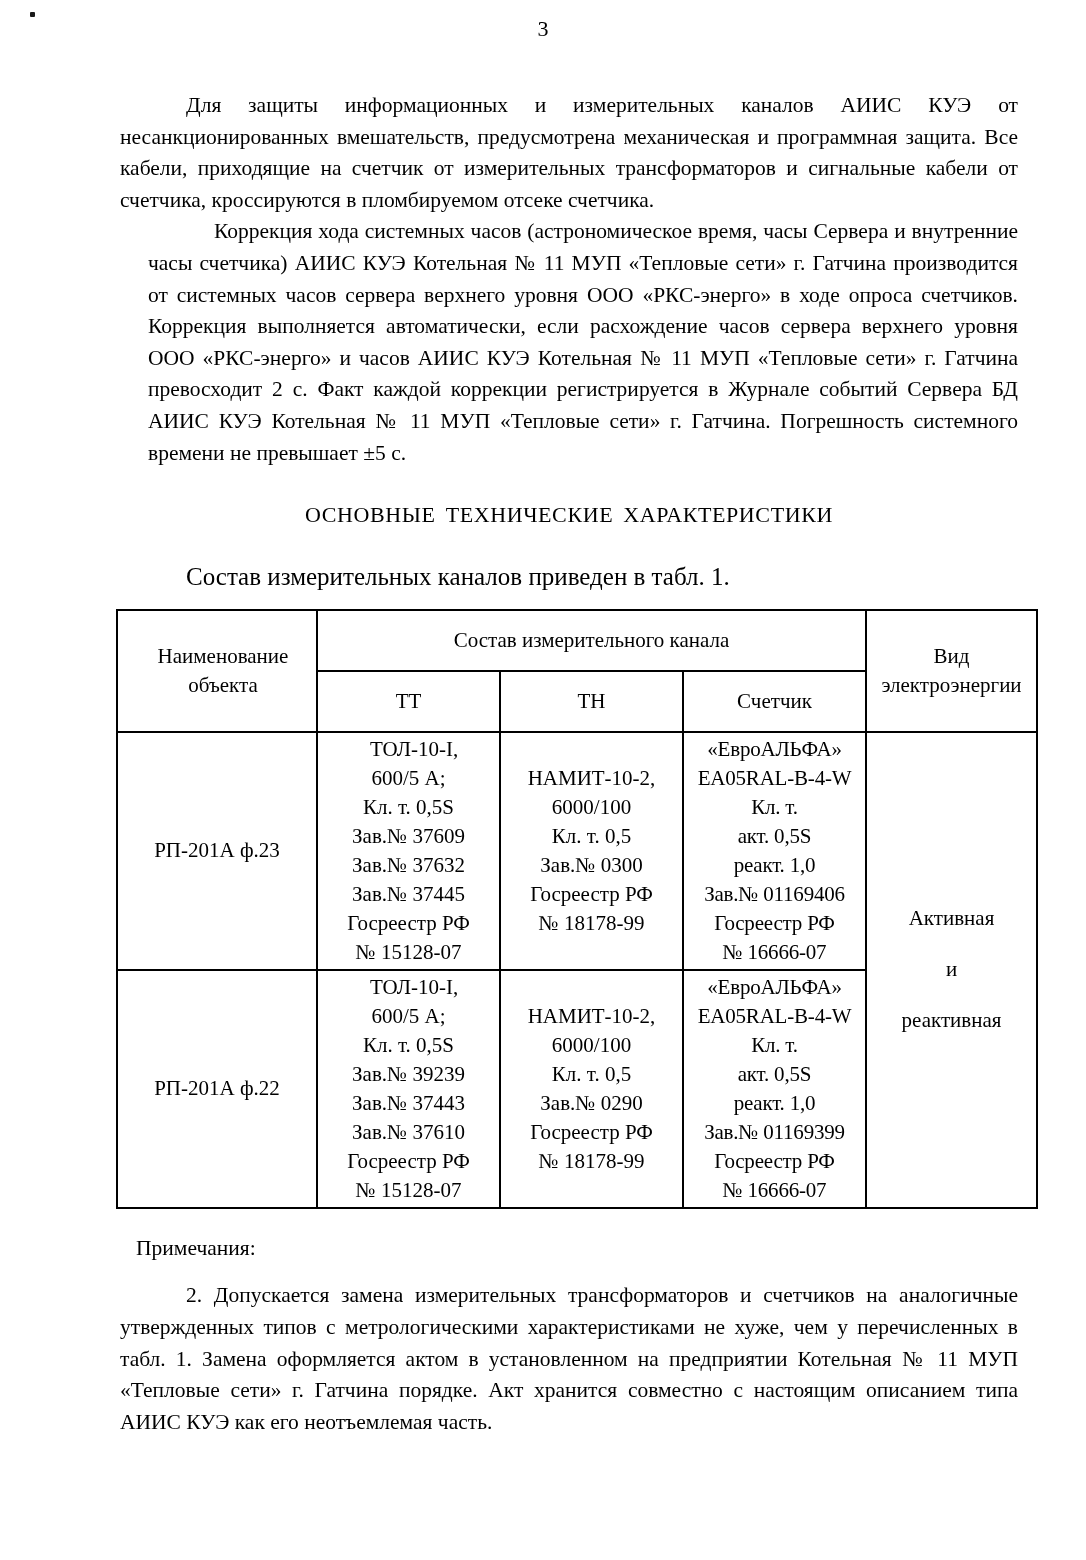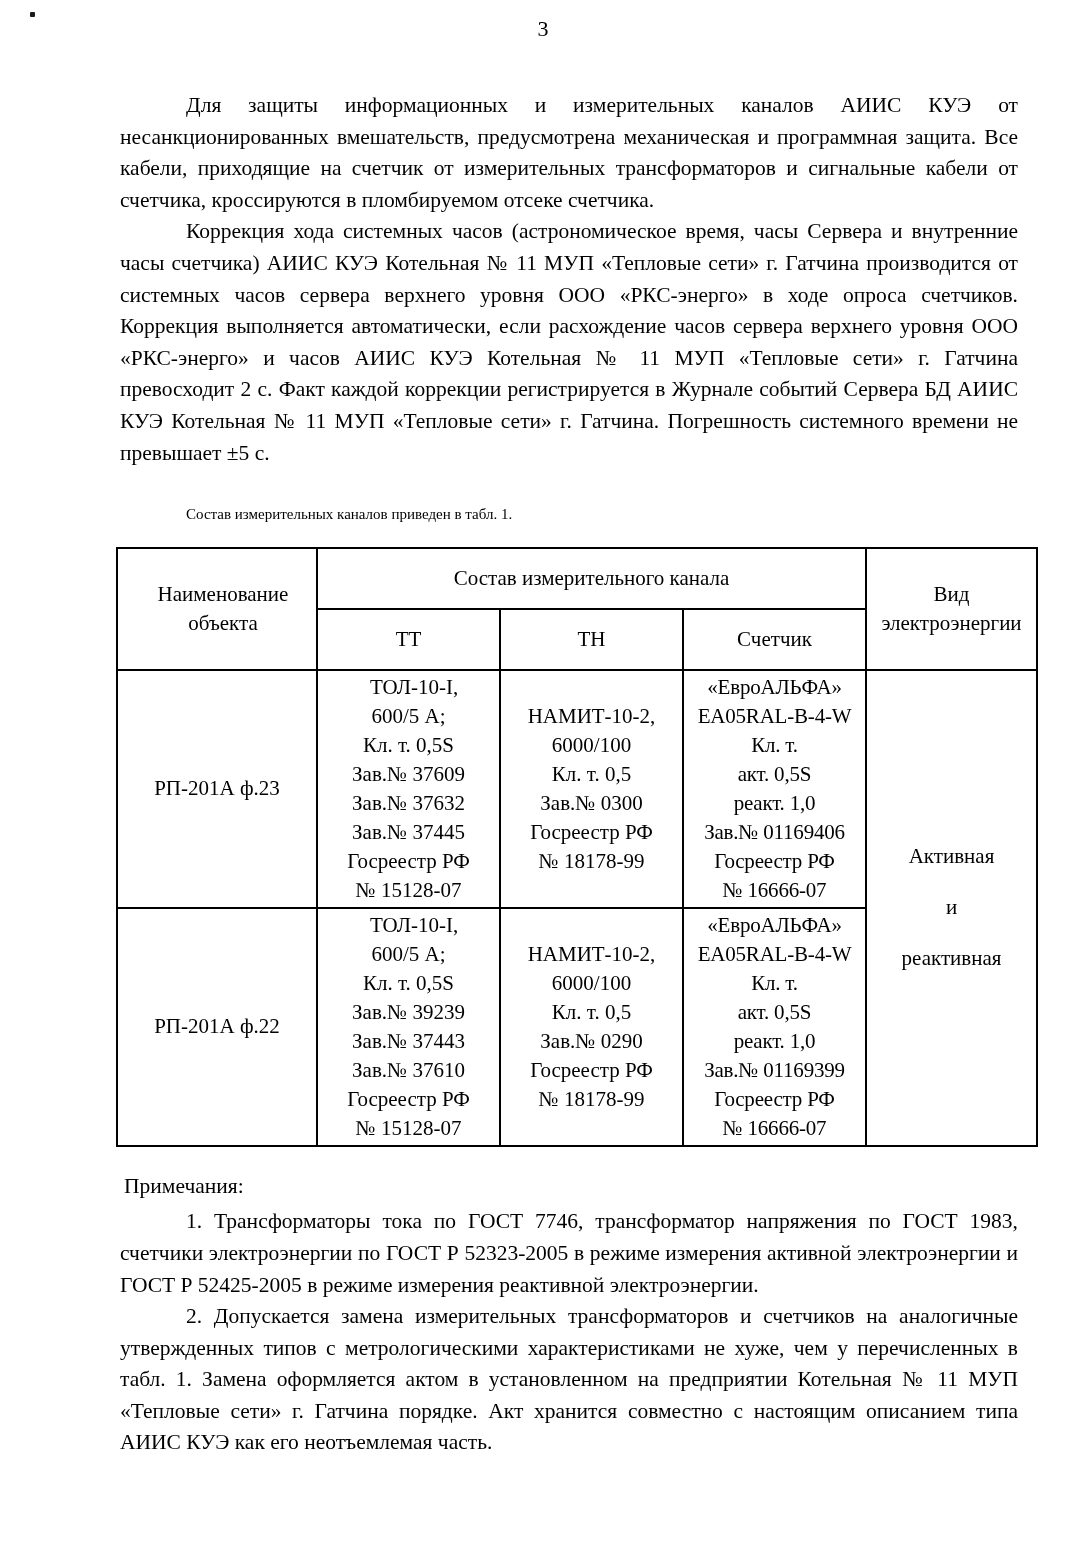--- a/index.html
+++ b/index.html
@@ -48,35 +48,35 @@
     width: 898px;
   }
   p.body-par {
     margin: 0;
     font-size: 21.5px;
     line-height: 31.6px;
     text-align: justify;
     text-indent: 66px;
     hyphens: manual;
   }
-  p.body-par + p.body-par { margin-top: 0; }
+  p.body-par + p.body-par { margin-top: 0; margin-left: 28px; }
 
   h2.section-title {
     margin: 30px 0 0 0;
     font-size: 22px;
     line-height: 32px;
     font-weight: normal;
     text-align: center;
     letter-spacing: 0.6px;
   }
   .section-title .sp { display: inline-block; width: 10px; }
 
   p.lead {
     margin: 30px 0 0 0;
-    font-size: 15px;
+    font-size: 25px;
     line-height: 31.6px;
     text-indent: 66px;
   }
   p.table-caption {
     margin: 22px 0 0 0;
     font-size: 21.5px;
     line-height: 31.6px;
     text-indent: 66px;
   }
 
@@ -120,21 +120,21 @@
   td.tt-cell .ln.first { text-align: left; padding-left: 50px; }
   td.cnt-cell .ln { letter-spacing: -0.2px; }
   td.kind-cell { vertical-align: middle; }
   td.kind-cell .kl { display: block; }
   td.kind-cell .kl.mid { margin: 22px 0; }
 
   .notes {
     margin-top: 24px;
   }
   p.notes-head {
-    margin: 4px;
+    margin: 16px;
     font-size: 21.5px;
     line-height: 31.6px;
   }
   p.note {
     margin: 0;
     font-size: 21.5px;
     line-height: 31.6px;
     text-align: justify;
     text-indent: 66px;
   }
@@ -147,20 +147,21 @@
   <div class="speck"></div>
 
   <div class="page-number">3</div>
 
   <div class="content">
 
     <p class="body-par">Для защиты информационных и измерительных каналов АИИС КУЭ от несанкционированных вмешательств, предусмотрена механическая и программная защита. Все кабели, приходящие на счетчик от измерительных трансформаторов и сигнальные кабели от счетчика, кроссируются в пломбируемом отсеке счетчика.</p>
 
     <p class="body-par">Коррекция хода системных часов (астрономическое время, часы Сервера и внутренние часы счетчика) АИИС КУЭ Котельная № 11 МУП «Тепловые сети» г. Гатчина производится от системных часов сервера верхнего уровня ООО «РКС-энерго» в ходе опроса счетчиков. Коррекция выполняется автоматически, если расхождение часов сервера верхнего уровня ООО «РКС-энерго» и часов АИИС КУЭ Котельная № 11 МУП «Тепловые сети» г. Гатчина превосходит 2 с. Факт каждой коррекции регистрируется в Журнале событий Сервера БД АИИС КУЭ Котельная № 11 МУП «Тепловые сети» г. Гатчина. Погрешность системного времени не превышает ±5 с.</p>
 
+    <h2 class="section-title"><span>ОСНОВНЫЕ</span><span class="sp"></span><span>ТЕХНИЧЕСКИЕ</span><span class="sp"></span><span>ХАРАКТЕРИСТИКИ</span></h2>
 
     <p class="lead">Состав измерительных каналов приведен в табл. 1.</p>
 
 
     <table class="spec">
       <thead>
         <tr>
           <th class="hdr-name" rowspan="2">Наименование объекта</th>
           <th class="hdr-group" colspan="3">Состав измерительного канала</th>
           <th class="hdr-kind" rowspan="2">Вид электроэнергии</th>
@@ -243,18 +244,17 @@
             <span class="ln">Зав.№ 01169399</span>
             <span class="ln">Госреестр РФ</span>
             <span class="ln">№ 16666-07</span>
           </td>
         </tr>
       </tbody>
     </table>
 
     <div class="notes">
       <p class="notes-head">Примечания:</p>
-      <p class="note">1. Трансформаторы тока по ГОСТ 7746, трансформатор напряжения по ГОСТ 1983, счетчики электроэнергии по ГОСТ Р 52323-2005 в режиме измерения активной электроэнергии и ГОСТ Р 52425-2005 в режиме измерения реактивной электроэнергии.</p>
       <p class="note">2. Допускается замена измерительных трансформаторов и счетчиков на аналогичные утвержденных типов с метрологическими характеристиками не хуже, чем у перечисленных в табл. 1. Замена оформляется актом в установленном на предприятии Котельная № 11 МУП «Тепловые сети» г. Гатчина порядке. Акт хранится совместно с настоящим описанием типа АИИС КУЭ как его неотъемлемая часть.</p>
     </div>
 
   </div>
 </div>
 
 </body></html>

